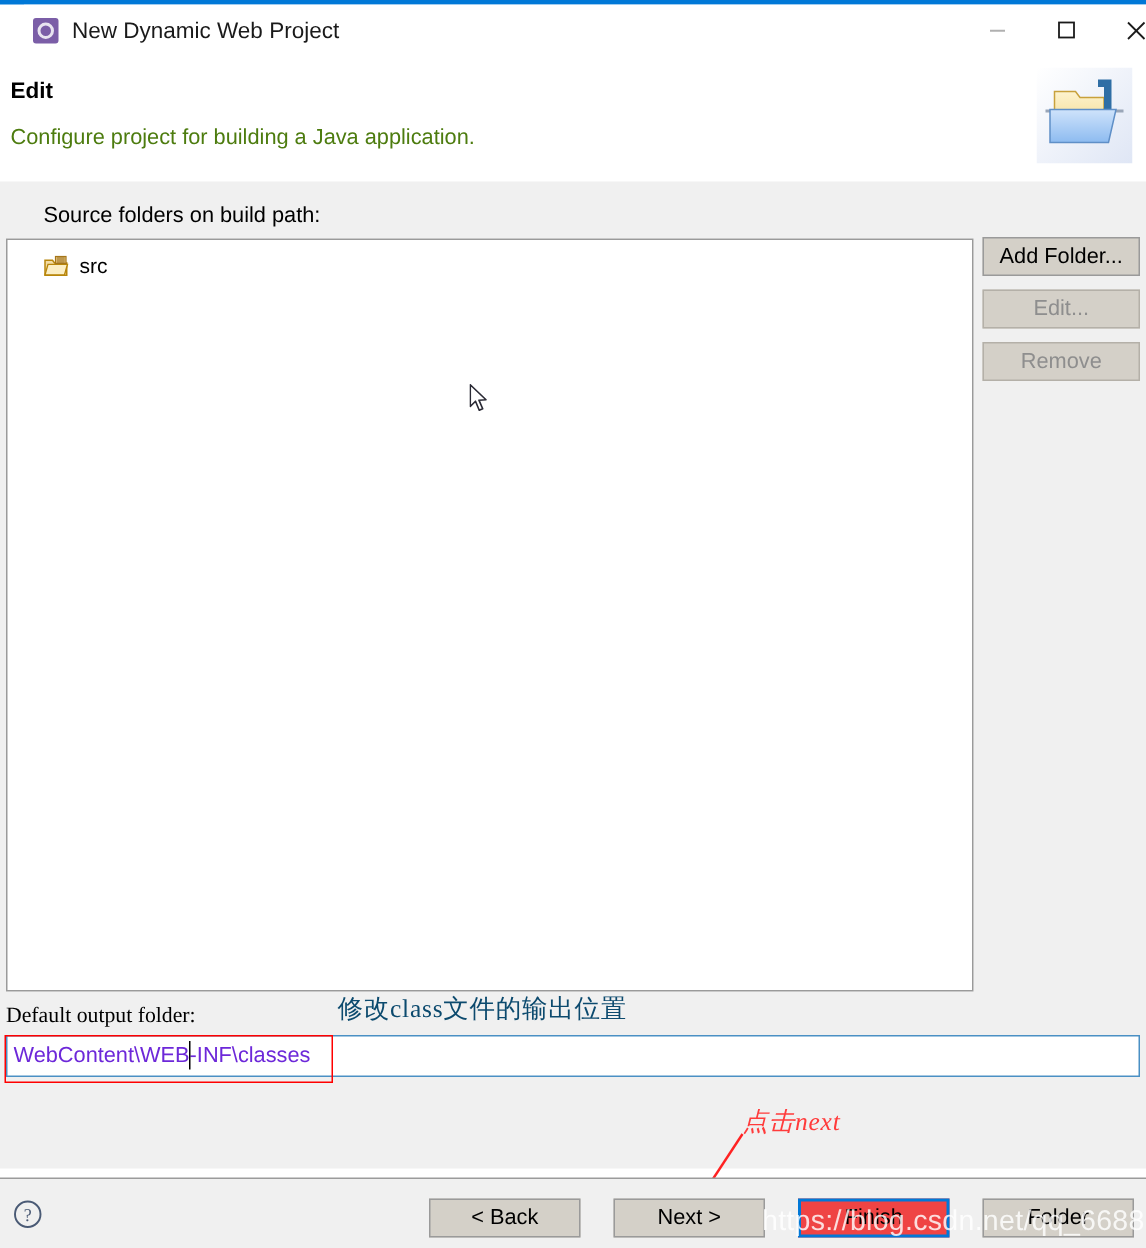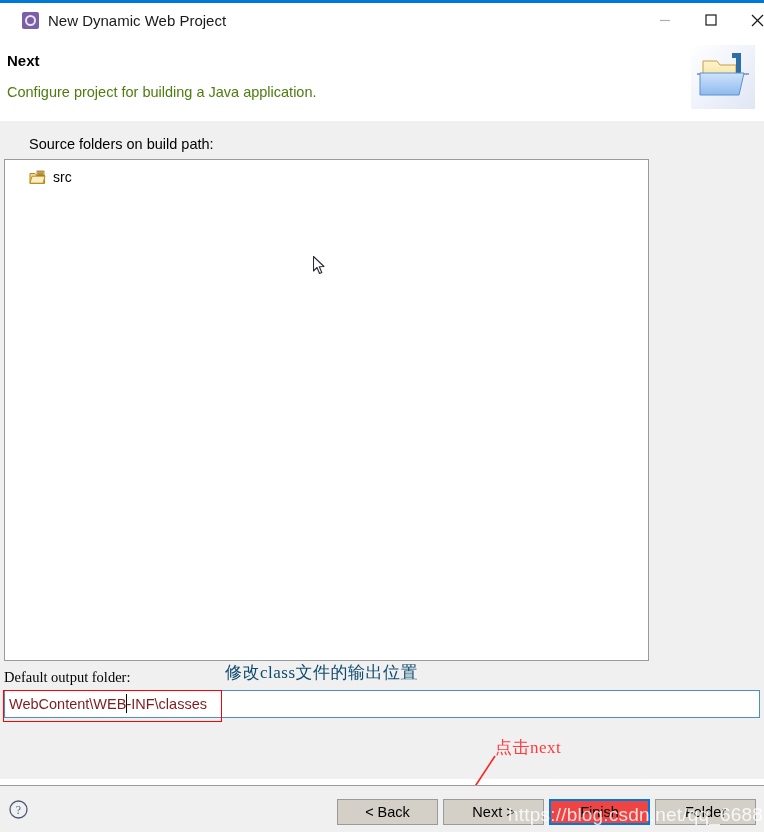--- a/index.html
+++ b/index.html
@@ -197,21 +197,21 @@
     height: 28px;
   }
   #out-input {
     width: 756px;
     height: 28px;
     box-sizing: border-box;
     border: 1px solid #4a90c4;
     background: #ffffff;
     font-family: "Liberation Sans", sans-serif;
     font-size: 14.5px;
-    color: #7f1d1d;
+    color: #6d28d9;
     padding: 0 4px;
     outline: none;
   }
   #caret {
     position: absolute;
     left: 126px; top: 573px;
     width: 1px; height: 19px;
     background: #000;
   }
 
@@ -237,20 +237,21 @@
   #annot-output {
     left: 225px; top: 658px;
     font-size: 17px;
     letter-spacing: 0.5px;
   }
   #annot-next {
     left: 495px; top: 733px;
     font-size: 17px;
     color: #ff3b3b;
     letter-spacing: 0.5px;
+    font-style: italic;
   }
   #annot-arrow {
     position: absolute;
     left: 455px; top: 750px;
     width: 60px; height: 50px;
     pointer-events: none;
   }
 
   
   #separator {
@@ -269,21 +270,21 @@
   }
   #help-icon {
     position: absolute;
     left: 9px; top: 14px;
     width: 19px; height: 19px;
   }
   #bottom-buttons {
     position: absolute;
     right: 8px; top: 13px;
     display: flex;
-    gap: 5px;
+    gap: 22px;
   }
   .dlg-btn {
     width: 101px;
     height: 26px;
     background: #d4d0c8;
     border: 1px solid #9a9a9a;
     box-sizing: border-box;
     font-family: "Liberation Sans", sans-serif;
     font-size: 14.5px;
     color: #000;
@@ -341,21 +342,21 @@
       <div class="win-btn">
         <svg width="13" height="13" viewBox="0 0 13 13">
             <line x1="1" y1="1" x2="12" y2="12" stroke="#1a1a1a" stroke-width="1.2"></line>
             <line x1="12" y1="1" x2="1" y2="12" stroke="#1a1a1a" stroke-width="1.2"></line>
           </svg>
       </div>
     </div>
   </div>
 
   <div id="banner">
-    <div id="banner-title">Next</div>
+    <div id="banner-title">Edit</div>
     <div id="banner-desc">Configure project for building a Java application.</div>
     <div id="banner-icon">
       <svg width="64" height="64" viewBox="0 0 64 64">
         <defs>
           <linearGradient id="bannerBg" x1="0" y1="0" x2="1" y2="1">
             <stop offset="0%" stop-color="#ffffff"></stop>
             <stop offset="100%" stop-color="#dfe6f5"></stop>
           </linearGradient>
           <linearGradient id="folderBack" x1="0" y1="0" x2="0" y2="1">
             <stop offset="0%" stop-color="#fdf3cf"></stop>
@@ -392,20 +393,25 @@
             <rect x="8" y="1" width="7" height="4.6" fill="#f0d08a" stroke="#a5761a" stroke-width="0.8"></rect>
             <line x1="8.8" y1="2" x2="14.2" y2="2" stroke="#8b6111" stroke-width="0.7"></line>
             <line x1="8.8" y1="3.3" x2="14.2" y2="3.3" stroke="#8b6111" stroke-width="0.7"></line>
             <line x1="8.8" y1="4.6" x2="14.2" y2="4.6" stroke="#8b6111" stroke-width="0.7"></line>
           </svg>
         </span>
         <span>src</span>
       </div>
     </div>
 
+    <div id="side-buttons">
+      <button class="side-btn">Add Folder...</button>
+      <button class="side-btn disabled" disabled="">Edit...</button>
+      <button class="side-btn disabled" disabled="">Remove</button>
+    </div>
 
     <div id="out-label">Default output folder:</div>
     <div id="out-input-wrap">
       <input id="out-input" type="text" value="WebContent\WEB-INF\classes" style="">
     </div>
     <div id="caret"></div>
   </div>
 
   <div id="red-box"></div>
 

